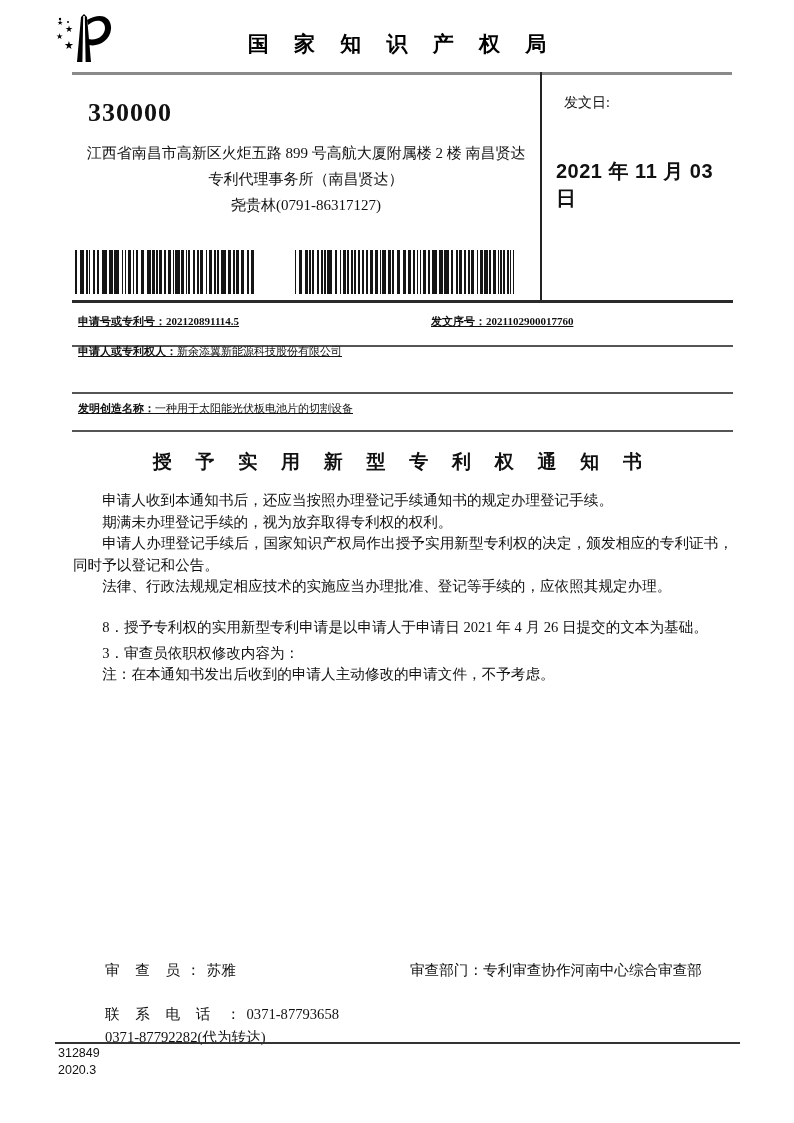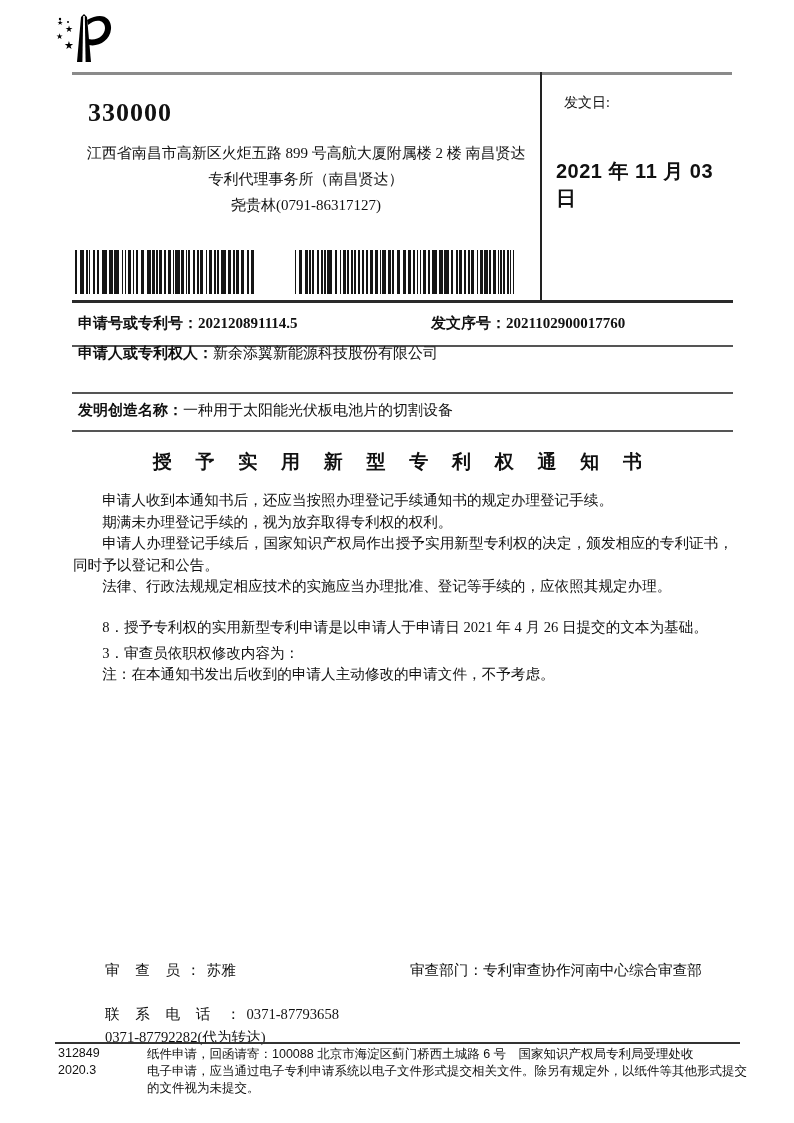--- a/index.html
+++ b/index.html
@@ -21,21 +21,21 @@
   .date-value{position:absolute;left:14px;top:86px;font-size:20px;font-weight:bold;
     font-family:"Liberation Sans","DejaVu Sans",sans-serif;letter-spacing:0.5px;}
   
   .barcode{top:250px;height:44px;font-size:0;overflow:hidden;white-space:nowrap;}
   .barcode i{display:inline-block;height:100%;background:#151515;}
   .barcode-left{left:75px;width:183px;}
   .barcode-right{left:295px;width:221px;}
   .rule-thick{left:72px;top:300px;width:661px;height:2.5px;background:#2a2a2a;}
   
   .row-rule{left:72px;width:661px;height:1.5px;background:#555;}
-  .meta-pair{font-size:15px;white-space:nowrap;}
+  .meta-pair{font-size:11px;white-space:nowrap;text-decoration:underline;}
   .meta-pair .lbl{font-weight:bold;}
   .meta-pair .val-b{font-weight:bold;}
   
   .notice-title{left:72px;top:449px;width:660px;text-align:center;
     font-size:19px;font-weight:bold;letter-spacing:9.5px;}
   
   .body-block{left:73px;top:490px;width:660px;font-size:14.6px;line-height:21.6px;text-align:justify;}
   .body-block p{margin:0;text-indent:2em;}
   .body-block p.gap1{margin-top:19px;}
   .body-block p.gap2{margin-top:4px;}
@@ -64,20 +64,21 @@
 
       <text x="1" y="11" font-size="7" fill="#000">★</text>
       <text x="9" y="18" font-size="9" fill="#000">★</text>
       <text x="0" y="25" font-size="8" fill="#000">★</text>
       <text x="8" y="35" font-size="11" fill="#000">★</text>
       <circle cx="4" cy="5" r="1.2" fill="#000"></circle>
       <circle cx="12" cy="8" r="1" fill="#000"></circle>
     </svg>
   </div>
 
+  <div class="abs agency-title">国 家 知 识 产 权 局</div>
   <div class="abs header-rule"></div>
 
   <div class="abs postal">330000</div>
   <div class="abs addr">
     <div>江西省南昌市高新区火炬五路 899 号高航大厦附属楼 2 楼  南昌贤达</div>
     <div>专利代理事务所（南昌贤达）</div>
     <div>尧贵林(0791-86317127)</div>
   </div>
 
   <div class="abs date-box">
@@ -127,18 +128,14 @@
     <span>审查部门：</span><span>专利审查协作河南中心综合审查部</span>
   </div>
   <div class="abs signoff" style="left:105px;top:1005px;">
     <span class="sp-label">联 系 电 话 ：</span><span>0371-87793658</span>
   </div>
   <div class="abs signoff" style="left:105px;top:1028px;">0371-87792282(代为转达)</div>
 
   <div class="abs footer-rule"></div>
   <div class="abs footer-code" style="top:1046px;">312849</div>
   <div class="abs footer-code" style="top:1063px;">2020.3</div>
-  <div class="abs footer-text">
-    <div>纸件申请，回函请寄：100088 北京市海淀区蓟门桥西土城路 6 号　国家知识产权局专利局受理处收</div>
-    <div>电子申请，应当通过电子专利申请系统以电子文件形式提交相关文件。除另有规定外，以纸件等其他形式提交的文件视为未提交。</div>
-  </div>
 
 </div>
 
 </body></html>

